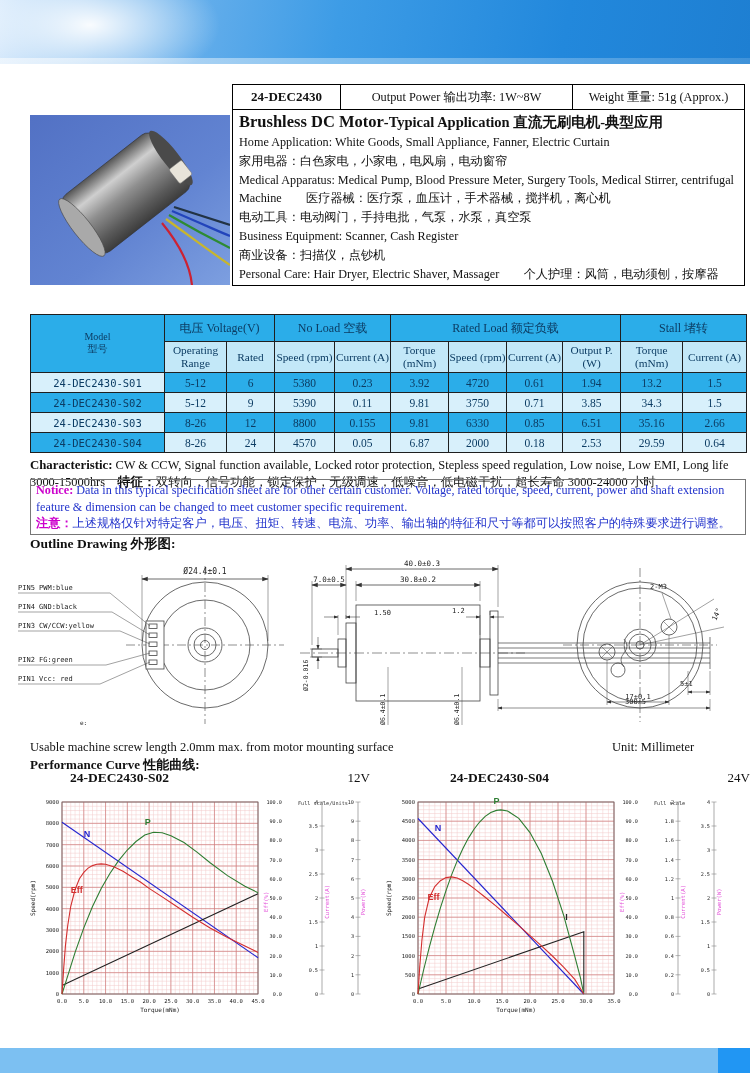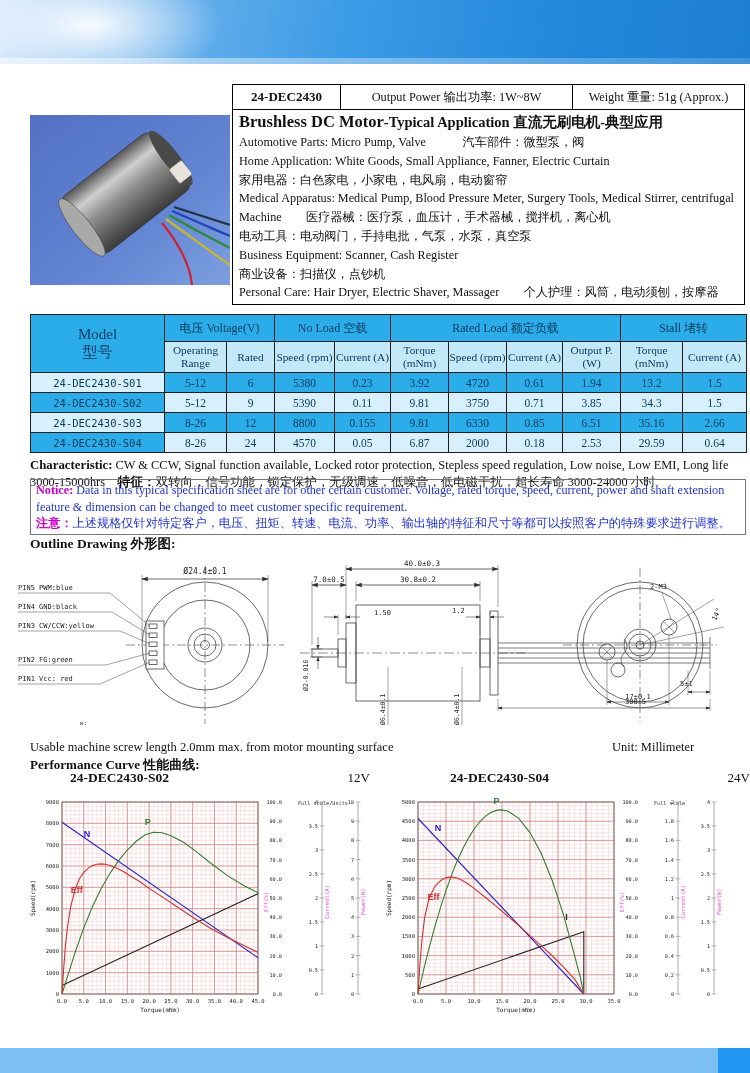--- a/index.html
+++ b/index.html
@@ -27,21 +27,21 @@
   .head-cell.weight{flex:1;border-right:none;}
   .app-box{border:1px solid #000;border-top:none;padding:1px 6px 2px 6px;box-sizing:border-box;}
   .app-title{font-weight:bold;font-size:14.5px;line-height:21px;}
   .app-title .big{font-size:16.5px;}
   .app-line{font-size:12.2px;line-height:18.8px;white-space:nowrap;}
   
   .spec{position:absolute;left:30px;top:314px;width:716px;border-collapse:collapse;table-layout:fixed;}
   .spec th,.spec td{border:1px solid #1f1f1f;text-align:center;color:#0c3c63;padding:0;font-weight:normal;}
   .spec .grp{background:#2bade9;font-size:12px;height:26px;}
   .spec .sub{background:#c3e8f8;font-size:11.3px;height:30px;line-height:13px;}
-  .spec .modelhead{background:#2bade9;font-size:15px;}
+  .spec .modelhead{background:#2bade9;font-size:10px;}
   .spec td{height:19px;font-size:11.5px;}
   .spec td.cyan{background:#2bade9;}
   .spec td.light{background:#d8f0fb;}
   .spec td.model-cell{font-family:"DejaVu Sans Mono",monospace;font-size:10.5px;}
   
   .charac{position:absolute;left:30px;top:445px;width:716px;font-size:12.4px;line-height:16.5px;}
   .charac b{font-size:12.8px;}
   
   .notice{position:absolute;left:30px;top:479px;width:704px;border:1px solid #777;
     padding:2px 5px;font-size:12.2px;line-height:16.6px;}
@@ -112,21 +112,20 @@
       <div class="head-cell model">24-DEC2430</div>
       <div class="head-cell power">Output Power  输出功率: 1W~8W</div>
       <div class="head-cell weight">Weight  重量: 51g (Approx.)</div>
     </div>
     <div class="app-box">
       <div class="app-title">
         <span class="big">Brushless DC Motor</span><span>-Typical Application</span>
         <span>直流无刷电机-典型应用</span>
       </div>
       <div id="app-lines">
-          <div class="app-line">Automotive Parts: Micro Pump, Valve　　　汽车部件：微型泵，阀</div>
           <div class="app-line">Home Application: White Goods, Small Appliance, Fanner, Electric Curtain</div>
           <div class="app-line">家用电器：白色家电，小家电，电风扇，电动窗帘</div>
           <div class="app-line">Medical Apparatus: Medical Pump, Blood Pressure Meter, Surgery Tools, Medical Stirrer, centrifugal</div>
           <div class="app-line">Machine　　医疗器械：医疗泵，血压计，手术器械，搅拌机，离心机</div>
           <div class="app-line">电动工具：电动阀门，手持电批，气泵，水泵，真空泵</div>
           <div class="app-line">Business Equipment: Scanner, Cash Register</div>
           <div class="app-line">商业设备：扫描仪，点钞机</div>
           <div class="app-line">Personal Care: Hair Dryer, Electric Shaver, Massager　　个人护理：风筒，电动须刨，按摩器</div>
         </div>
     </div>

